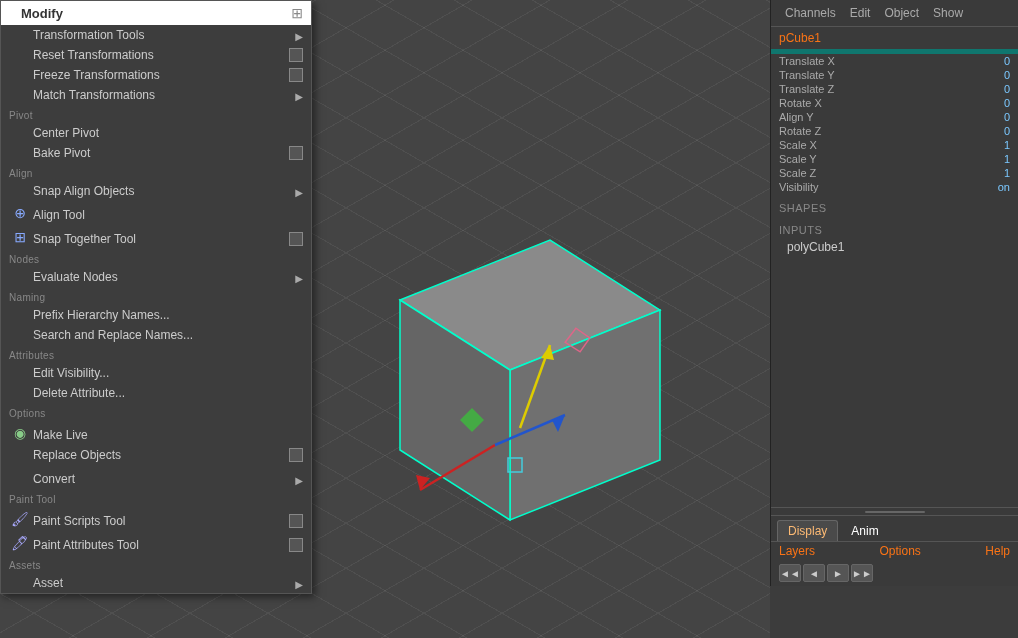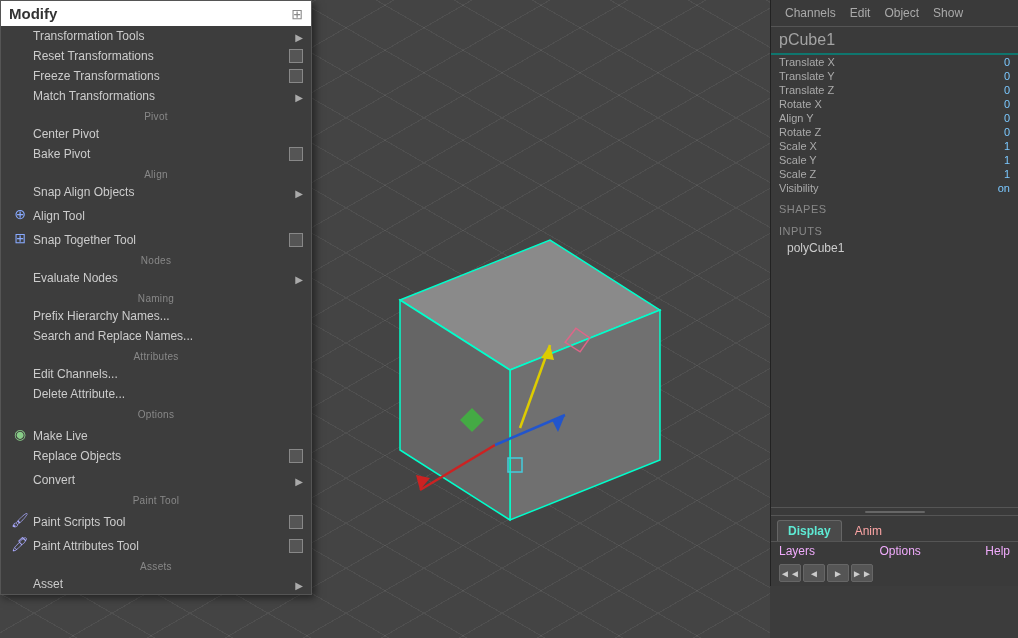--- a/index.html
+++ b/index.html
@@ -78,23 +78,23 @@
     .right-panel-header-btn {
       color: #aaa;
       font-size: 12px;
       cursor: pointer;
       padding: 2px 6px;
       border-radius: 2px;
     }
 
     .channel-object-name {
       padding: 4px 8px;
-      color: #a3a3a3;
-      font-size: 16px;
-      border-bottom: 2px solid #0f766e;
+      color: #f97316;
+      font-size: 12px;
+      border-bottom: 5px solid #0f766e;
     }
 
     .channel-row {
       display: flex;
       justify-content: space-between;
       align-items: center;
       padding: 1px 8px;
       font-size: 11px;
     }
     .channel-row .label { color: #aaa; }
@@ -124,29 +124,28 @@
       display: flex;
       padding: 4px 6px 0;
       gap: 2px;
       border-bottom: 1px solid #555;
     }
     .bottom-tab {
       padding: 3px 10px;
       border-radius: 3px 3px 0 0;
       cursor: pointer;
       font-size: 12px;
-      color: #fca5a5;
+      color: #ffffff;
       border: 1px solid transparent;
       border-bottom: none;
     }
     .bottom-tab.active {
       background: #4a4a4a;
-      color: #5eead4;
+      color: #fdba74;
       border-color: #666;
-      font-weight: bold;
     }
 
     .bottom-buttons {
       display: flex;
       justify-content: space-between;
       padding: 4px 8px;
       align-items: center;
     }
     .bottom-nav-btn {
       width: 22px; height: 18px;
@@ -156,21 +155,21 @@
       color: #ccc;
       font-size: 10px;
       display: flex; align-items: center; justify-content: center;
       cursor: pointer;
     }
     .bottom-row {
       display: flex;
       justify-content: space-between;
       padding: 2px 8px;
       font-size: 12px;
-      color: #f0abfc;
+      color: #f97316;
     }
     .bottom-row span { cursor: pointer; }
 
     
     .dropdown-menu {
       position: absolute;
       left: 0; top: 0;
       width: 312px;
       background: #3d3d3d;
       border: 1px solid #555;
@@ -217,21 +216,20 @@
       border: 1px solid #888;
       background: #555;
       flex-shrink: 0;
     }
 
     .menu-section-label {
       padding: 5px 8px 2px;
       font-size: 10px;
       color: #888;
       letter-spacing: 0.3px;
-      text-align: center;
     }
 
   </style>
 </head>
 <body>
 
 <div class="viewport">
   <div class="viewport-grid"></div>
 
   <div class="cube-container">
@@ -257,21 +255,21 @@
       <polygon points="140,240 152,228 164,240 152,252" fill="#44aa44"></polygon>
 
       <rect x="188" y="278" width="14" height="14" fill="none" stroke="#44ccdd" stroke-width="1.5"></rect>
     </svg>
   </div>
 </div>
 
 <div class="dropdown-menu">
 
   <div class="menu-search">
-    <span style="font-size:15px;font-weight:bold;color:#333;">Modify</span>
+    <span style="font-size:13px;font-weight:bold;color:#333;margin-left:12px;">Modify</span>
     <span style="margin-left:auto;font-size:14px;color:#888;">⊞</span>
   </div>
 
   <div>
 
     <div class="menu-item">
       <span>Transformation Tools</span>
       <span class="submenu-arrow">▶</span>
     </div>
     <div class="menu-item">
@@ -320,21 +318,21 @@
     <div class="menu-section-label">Naming</div>
     <div class="menu-item">
       <span>Prefix Hierarchy Names...</span>
     </div>
     <div class="menu-item">
       <span>Search and Replace Names...</span>
     </div>
 
     <div class="menu-section-label">Attributes</div>
     <div class="menu-item">
-      <span>Edit Channels...</span>
+      <span>Edit Visibility...</span>
     </div>
     <div class="menu-item">
       <span>Delete Attribute...</span>
     </div>
 
     <div class="menu-section-label">Options</div>
     <div class="menu-item has-icon">
       <span class="item-icon" style="color:#88cc88;">◉</span>
       <span>Make Live</span>
     </div>

